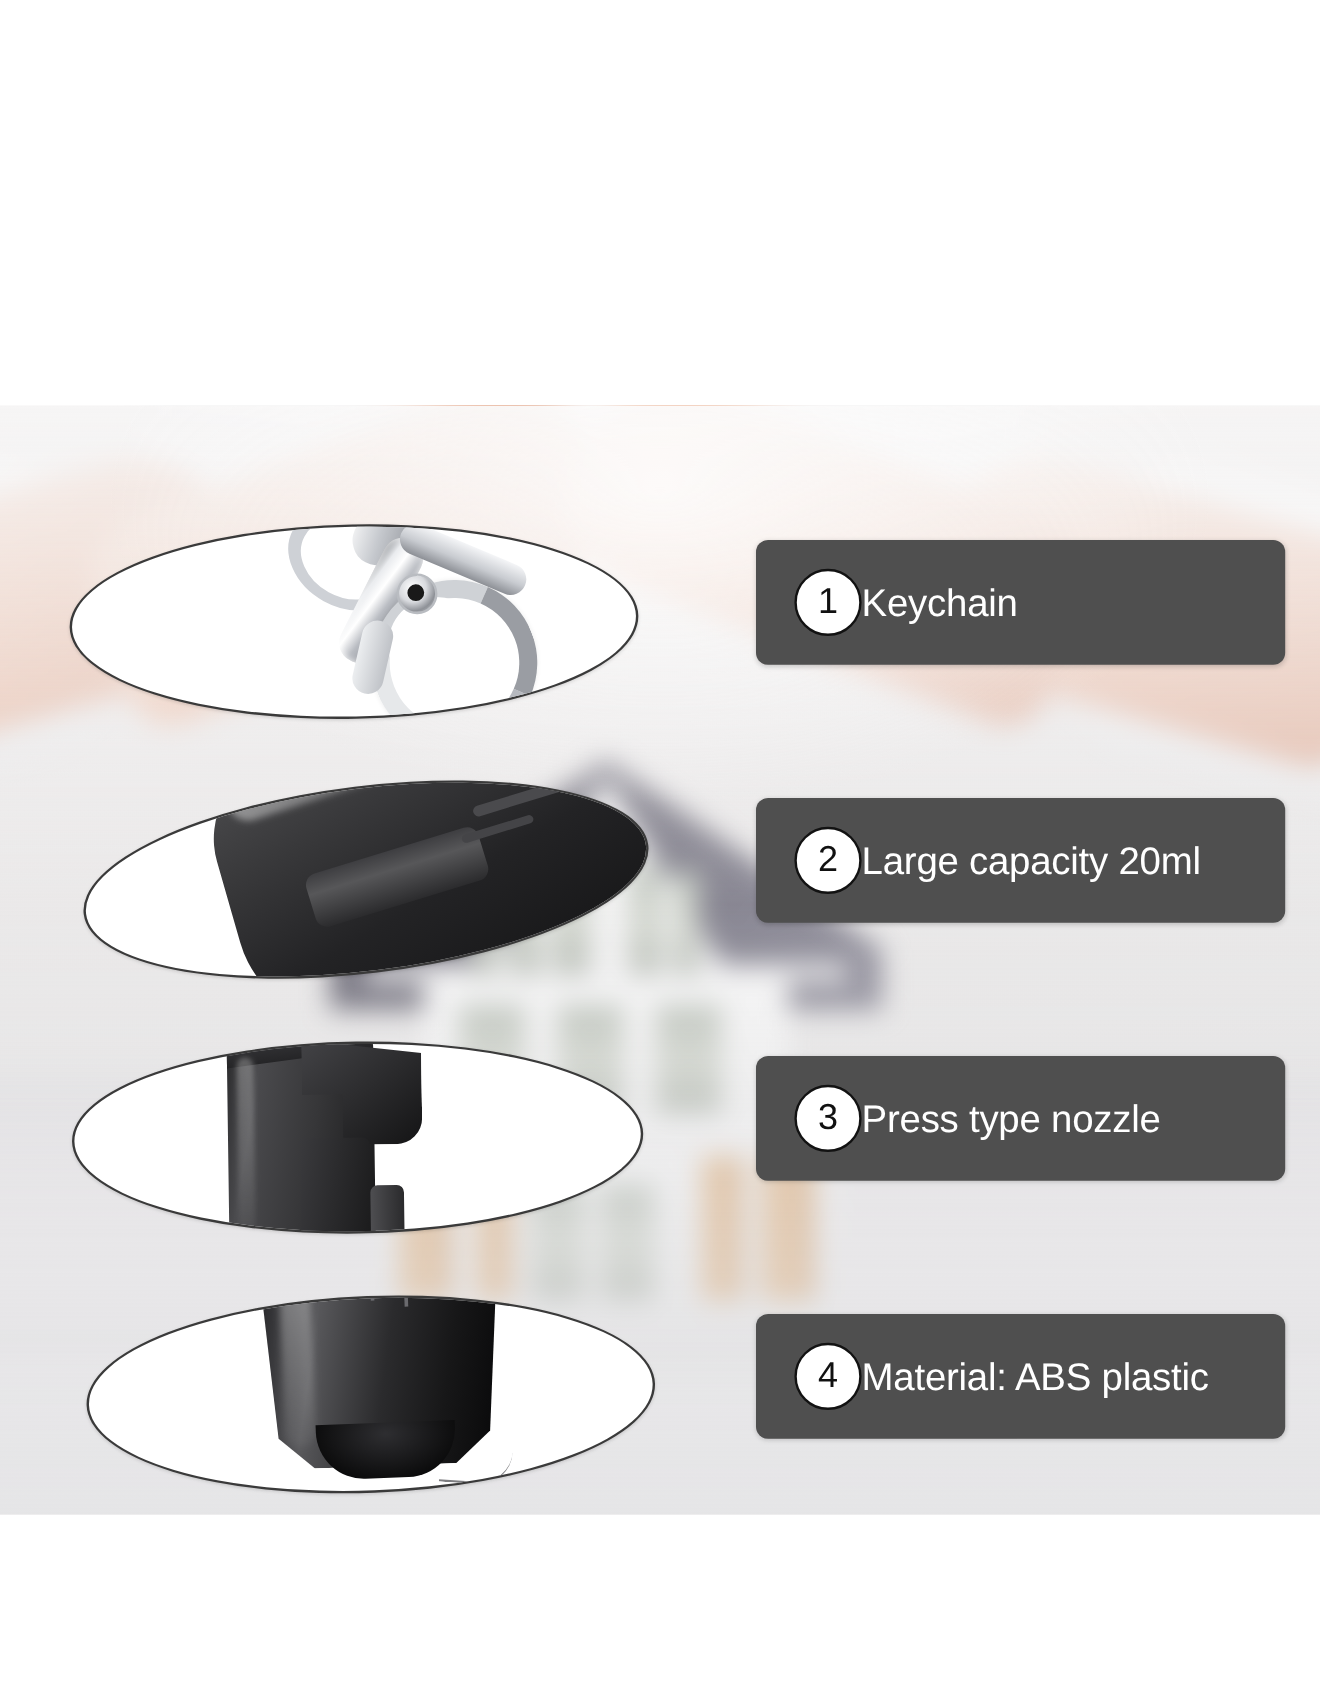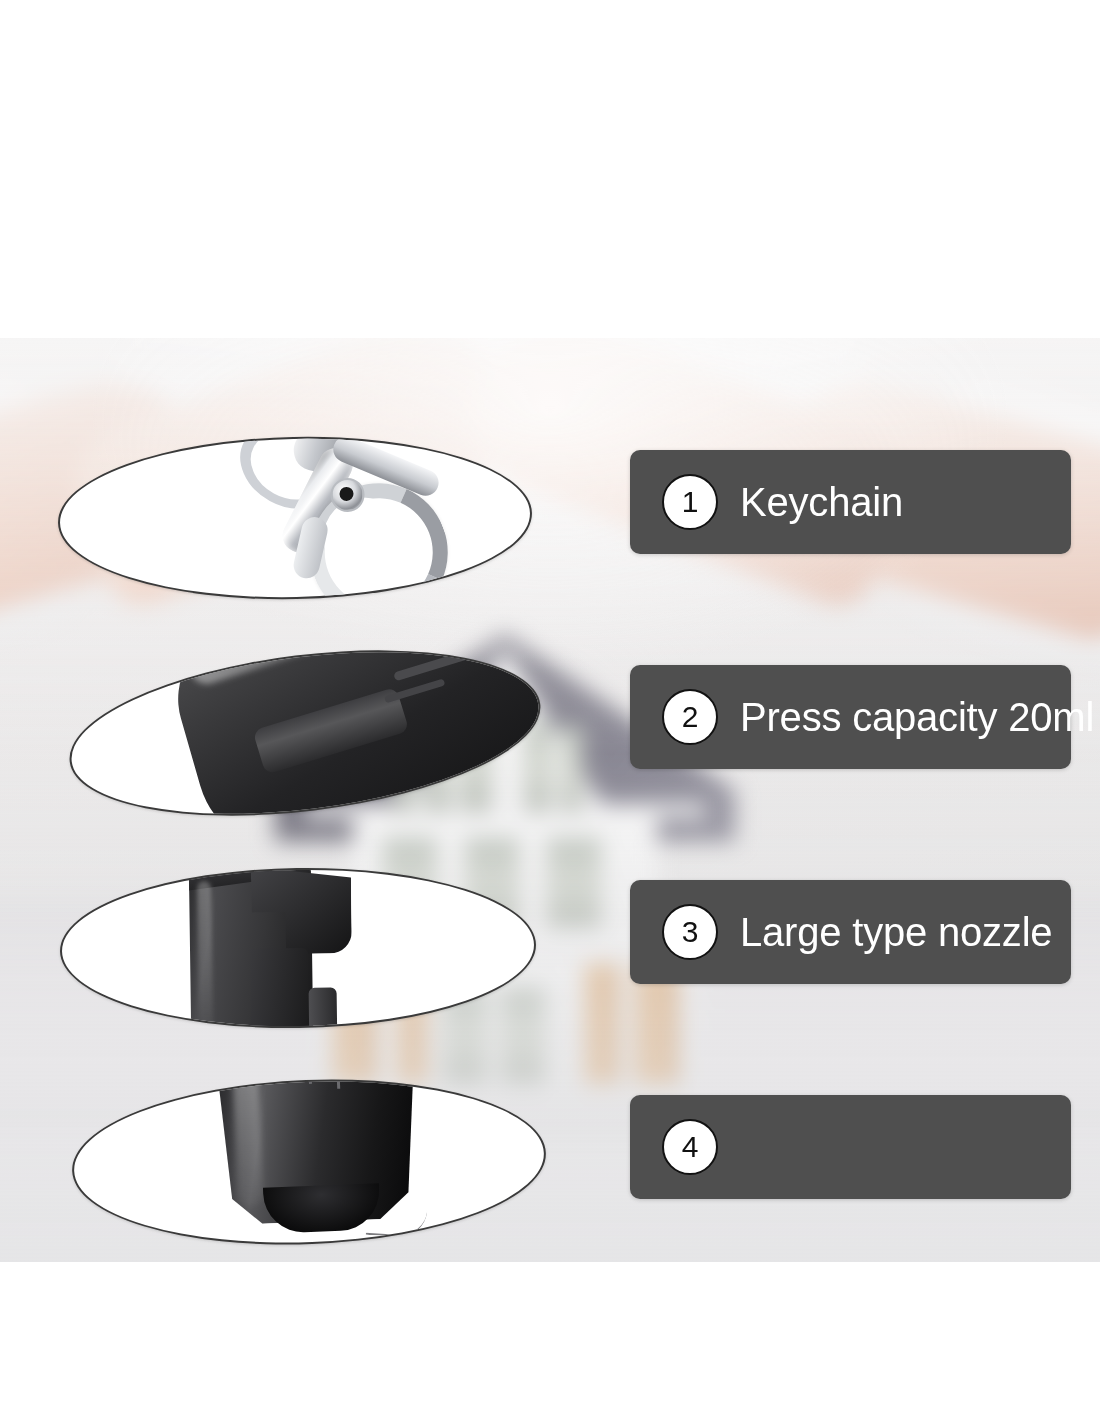--- a/index.html
+++ b/index.html
@@ -475,23 +475,22 @@
     border: 2px solid #121212;
     color: #111111;
     font-size: 30px;
     font-weight: normal;
     display: flex;
     align-items: center;
     justify-content: center;
     line-height: 1;
   }
   .label-text {
-    margin-left: 22px;
     color: #ffffff;
-    font-size: 40px;
+    font-size: 32px;
     font-weight: normal;
     letter-spacing: -0.2px;
     white-space: nowrap;
   }
 </style>
 </head>
 <body>
 
 <div id="page">
 
@@ -587,25 +586,26 @@
     </div>
   </div>
 
   <div class="label-bar label-bar-1">
     <div class="num-badge">1</div>
     <div class="label-text">Keychain</div>
   </div>
 
   <div class="label-bar label-bar-2">
     <div class="num-badge">2</div>
-    <div class="label-text">Press capacity 20ml</div>
+    <div class="label-text">Large capacity 20ml</div>
   </div>
 
   <div class="label-bar label-bar-3">
     <div class="num-badge">3</div>
-    <div class="label-text">Large type nozzle</div>
+    <div class="label-text">Press type nozzle</div>
   </div>
 
   <div class="label-bar label-bar-4">
     <div class="num-badge">4</div>
+    <div class="label-text">Material: ABS plastic</div>
   </div>
 
 </div>
 
 </body></html>

